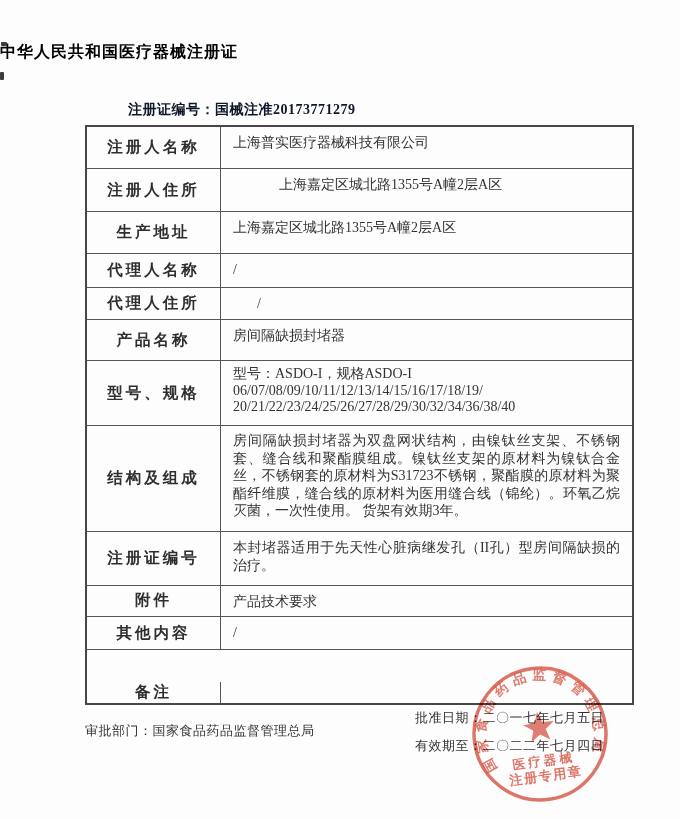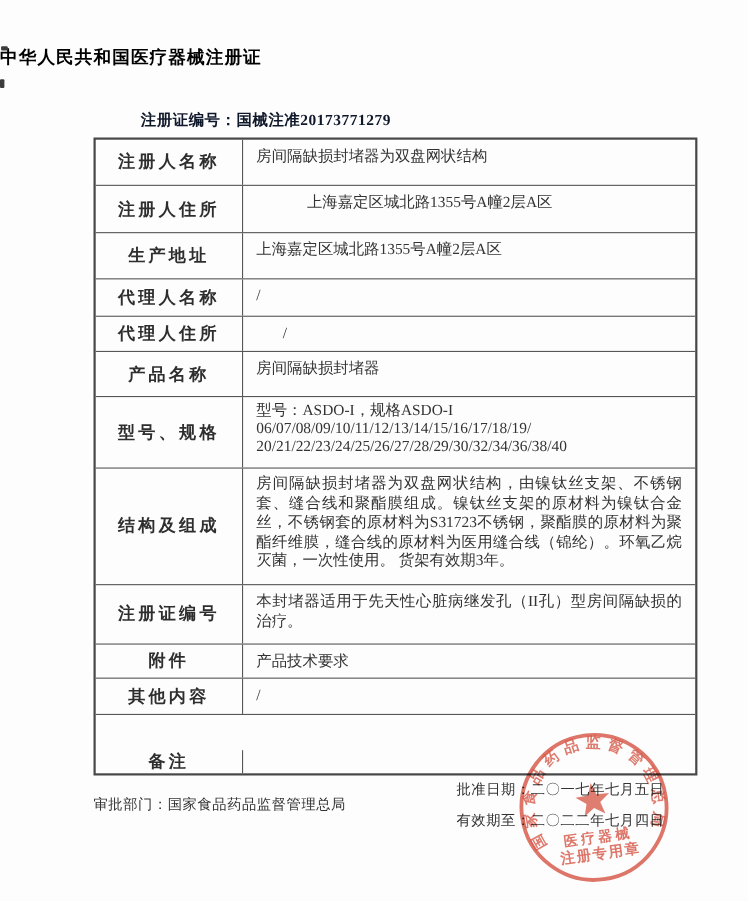--- a/index.html
+++ b/index.html
@@ -77,21 +77,21 @@
 
 <div class="page">
 
   <div class="doc-title">中华人民共和国医疗器械注册证</div>
 
   <div class="cert-line"><span>注册证编号：</span><span>国械注准20173771279</span></div>
 
   <div class="cert-table">
     <div class="row">
       <div class="cell label">注册人名称</div>
-      <div class="cell value">房间隔缺损封堵器为双盘网状结构</div>
+      <div class="cell value">上海普实医疗器械科技有限公司</div>
     </div>
     <div class="row">
       <div class="cell label">注册人住所</div>
       <div class="cell value">上海嘉定区城北路1355号A幢2层A区</div>
     </div>
     <div class="row">
       <div class="cell label">生产地址</div>
       <div class="cell value">上海嘉定区城北路1355号A幢2层A区</div>
     </div>
     <div class="row">

